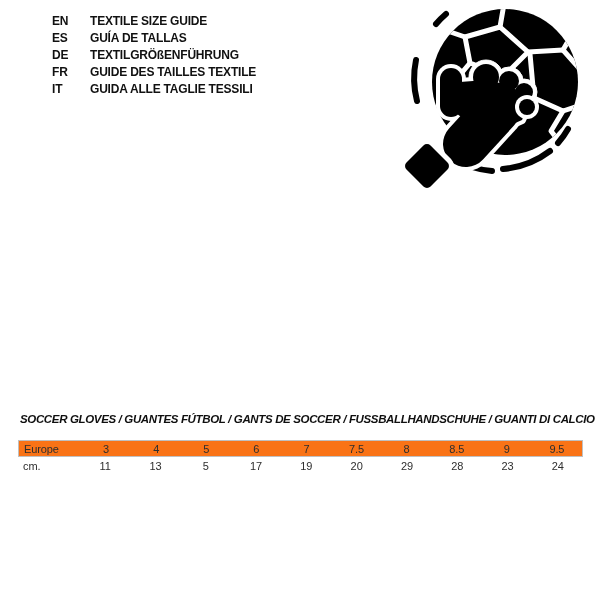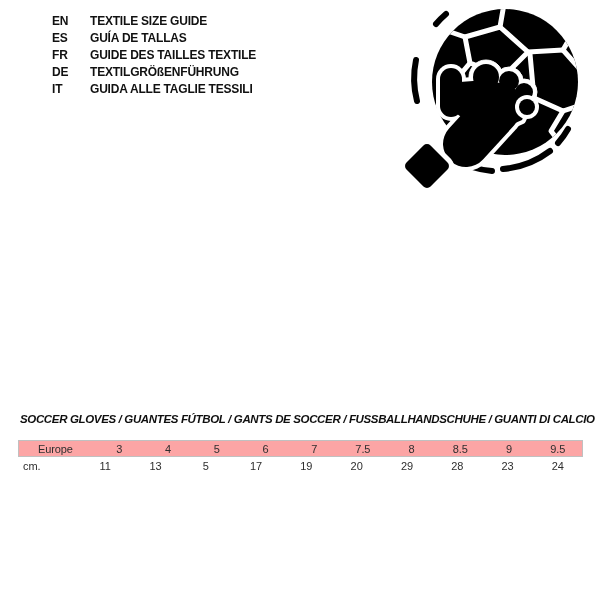--- a/index.html
+++ b/index.html
@@ -59,26 +59,26 @@
   <div class="lang-list">
     <div class="lang-row">
       <span class="lang-code">EN</span>
       <span class="lang-label">TEXTILE SIZE GUIDE</span>
     </div>
     <div class="lang-row">
       <span class="lang-code">ES</span>
       <span class="lang-label">GUÍA DE TALLAS</span>
     </div>
     <div class="lang-row">
+      <span class="lang-code">DE</span>
+      <span class="lang-label">TEXTILGRÖßENFÜHRUNG</span>
+    </div>
+    <div class="lang-row">
       <span class="lang-code">FR</span>
       <span class="lang-label">GUIDE DES TAILLES TEXTILE</span>
-    </div>
-    <div class="lang-row">
-      <span class="lang-code">DE</span>
-      <span class="lang-label">TEXTILGRÖßENFÜHRUNG</span>
     </div>
     <div class="lang-row">
       <span class="lang-code">IT</span>
       <span class="lang-label">GUIDA ALLE TAGLIE TESSILI</span>
     </div>
   </div>
 
   <svg class="glove-icon" viewBox="0 0 200 200" xmlns="http://www.w3.org/2000/svg" aria-hidden="true">
     <defs>
       <clipPath id="ballClip">
@@ -137,21 +137,21 @@
       <g>
         <rect x="10" y="149" width="34" height="34" rx="5" transform="rotate(45 27 166)" fill="#000000" stroke="#ffffff" stroke-width="10"></rect>
         <rect x="10" y="149" width="34" height="34" rx="5" transform="rotate(45 27 166)" fill="#000000"></rect>
       </g>
     </g>
   </svg>
 
   <div class="size-title">SOCCER GLOVES / GUANTES FÚTBOL / GANTS DE SOCCER / FUSSBALLHANDSCHUHE / GUANTI DI CALCIO</div>
 
   <div class="size-table">
-    <div class="trow trow-header" id="size-row-0" style="background: #fca5a5; padding-left: 14px;">
+    <div class="trow trow-header" id="size-row-0" style="background: #f97316;">
         <div class="tcell tlabel">Europe</div>
         <div class="tcell tval">3</div>
         <div class="tcell tval">4</div>
         <div class="tcell tval">5</div>
         <div class="tcell tval">6</div>
         <div class="tcell tval">7</div>
         <div class="tcell tval">7.5</div>
         <div class="tcell tval">8</div>
         <div class="tcell tval">8.5</div>
         <div class="tcell tval">9</div>

